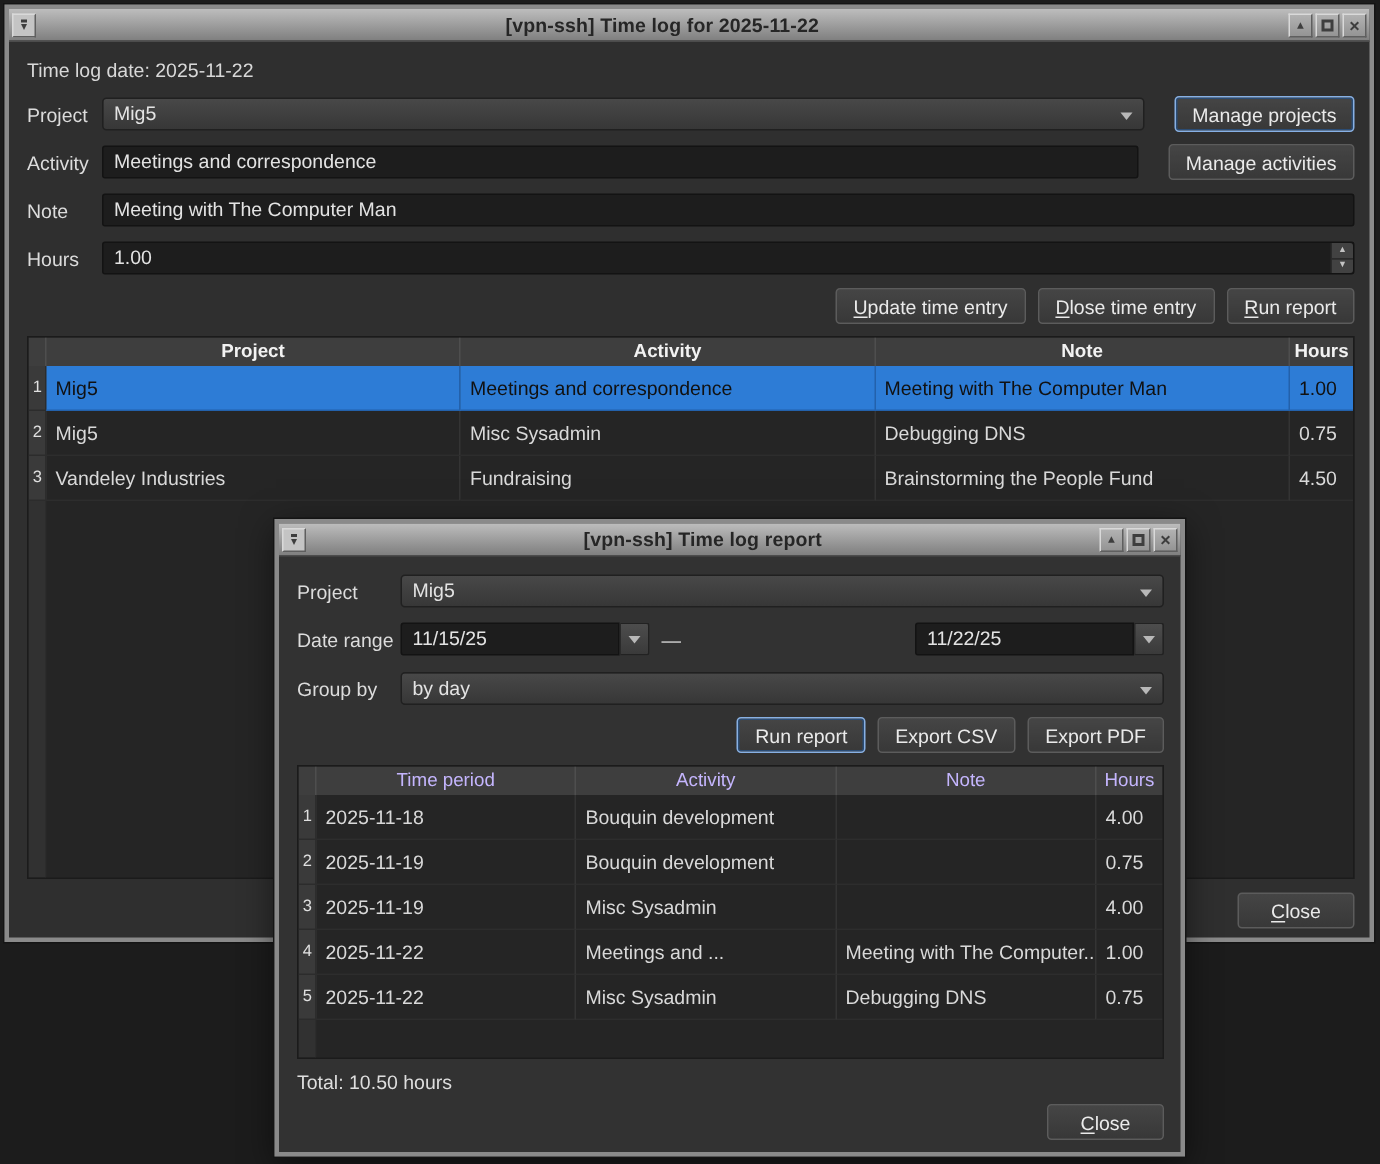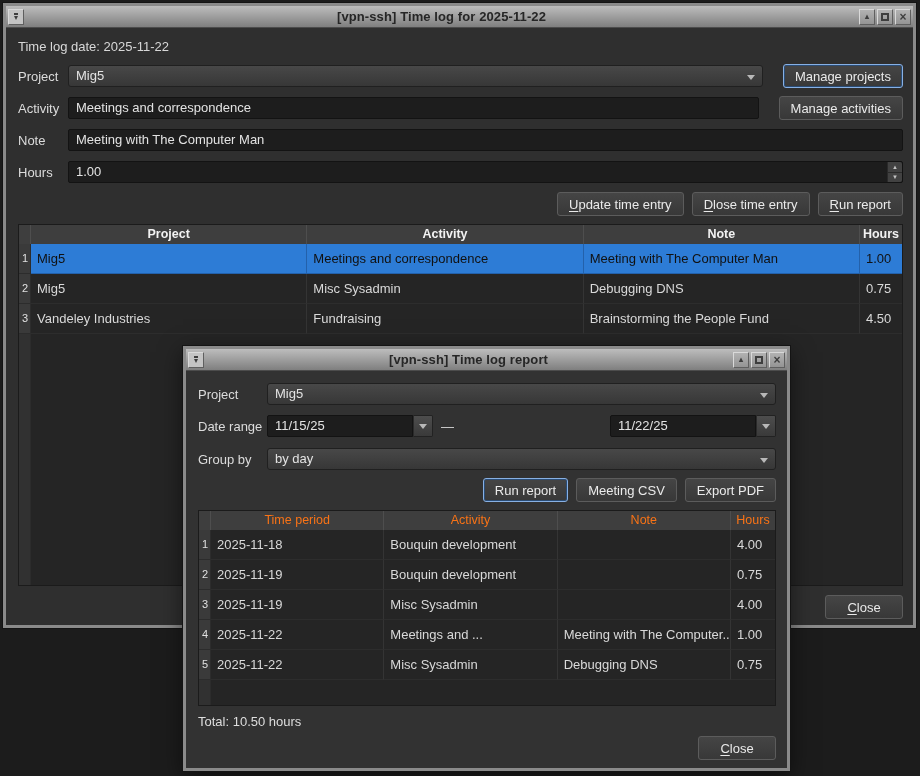--- a/index.html
+++ b/index.html
@@ -128,21 +128,21 @@
   }
   .t-grid { display:grid; grid-template-columns:12px 1fr 1fr 1fr 42px; }
   .dialog .t-grid { grid-template-columns:12px 1fr 1fr 1fr 44px; }
   .t-head { background:#3e3e3e; height:19px; }
   .t-head > div {
     font-weight:bold; color:#f2f2f2; font-size:12.5px;
     text-align:center; line-height:18px;
     border-right:1px solid #4e4e4e;
     overflow:hidden; white-space:nowrap;
   }
-  .dialog .t-head > div { font-weight:normal; color:#f97316; }
+  .dialog .t-head > div { font-weight:normal; color:#c4b5fd; }
   .t-head > div:last-child { border-right:none; }
   .t-row { height:30px; }
   .t-row .gut {
     background:#3a3a3a; border-right:1px solid #2c2c2c; border-bottom:1px solid #2c2c2c;
     color:#e0e0e0; font-size:11px; text-align:right; line-height:29px; padding-right:2px;
   }
   .t-row .td {
     color:#d9d9d9; line-height:29px; padding:0 6px;
     border-right:1px solid #343434; border-bottom:1px solid #2d2d2d;
     overflow:hidden; white-space:nowrap; font-size:13px;
@@ -328,21 +328,21 @@
       <div class="frow" style="margin-bottom:7px;">
         <span class="flabel">Group by</span>
         <div class="combo">
           <span>by day</span>
           <span class="dd-arrow"></span>
         </div>
       </div>
 
       <div class="btnrow">
         <button class="btn focused">Run report</button>
-        <button class="btn">Meeting CSV</button>
+        <button class="btn">Export CSV</button>
         <button class="btn">Export PDF</button>
       </div>
 
       <div class="ttable dialog-table">
         <div class="t-grid t-head">
           <div></div>
           <div>Time period</div>
           <div>Activity</div>
           <div>Note</div>
           <div>Hours</div>

